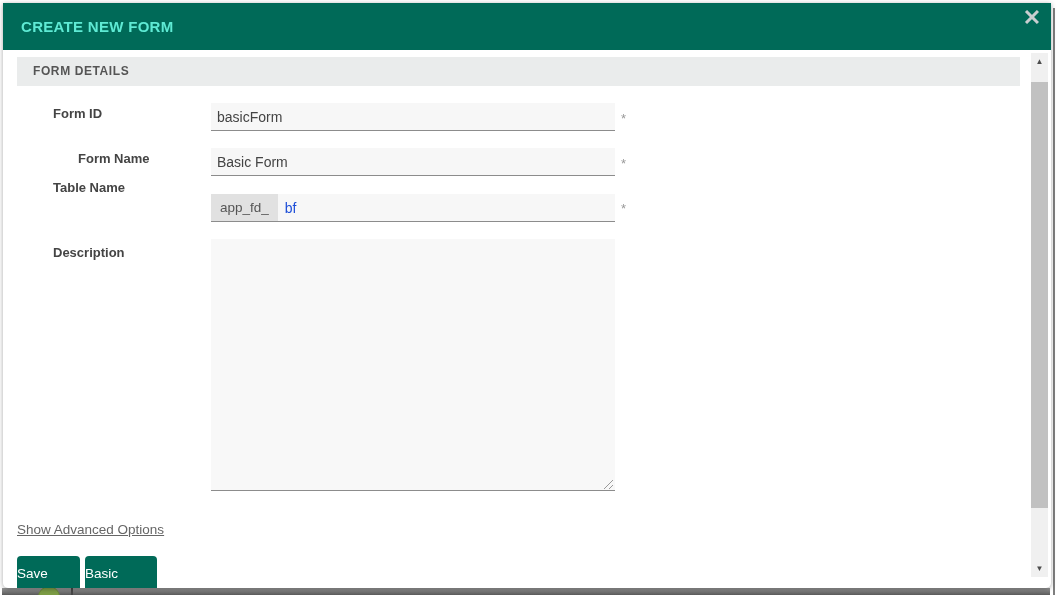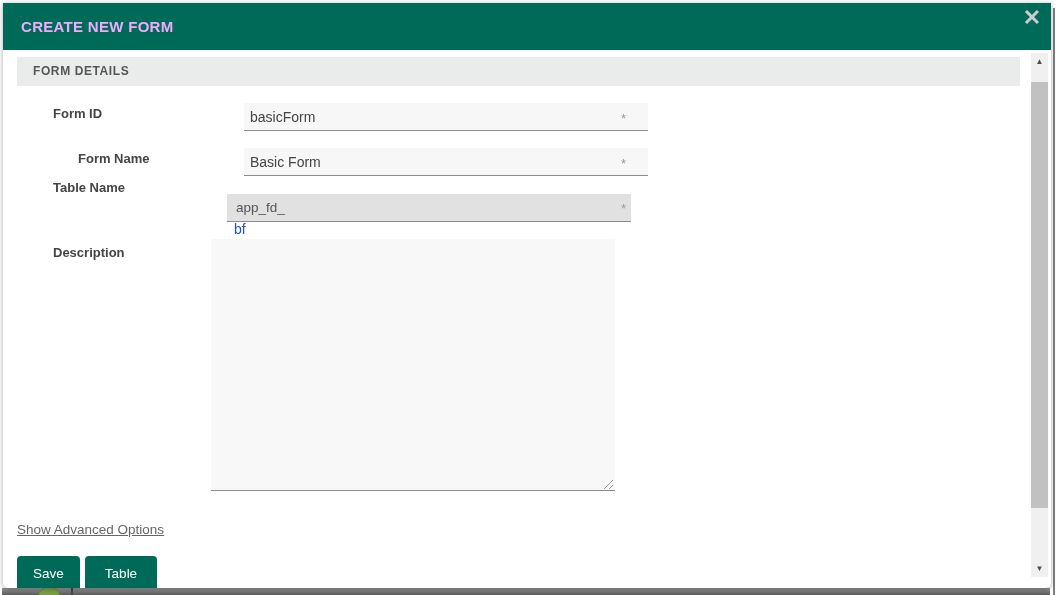--- a/index.html
+++ b/index.html
@@ -37,21 +37,21 @@
     background: #ffffff; overflow: hidden;
     border-radius: 0 0 5px 5px;
     box-shadow: 0 1px 5px rgba(0,0,0,0.35);
   }
   .modal-header {
     position: absolute; left: 0; top: 0; width: 100%; height: 47px;
     background: #006a58;
   }
   .modal-title {
     position: absolute; left: 18px; top: 0; line-height: 47px;
-    color: #f0abfc; font-size: 15px; font-weight: bold; letter-spacing: 0.3px;
+    color: #5eead4; font-size: 15px; font-weight: bold; letter-spacing: 0.3px;
   }
   .close-btn {
     position: absolute; top: 2px; right: 6px; width: 26px; height: 26px;
     color: #c9ced0; font-size: 22px; font-weight: bold;
     text-align: center; line-height: 26px; cursor: pointer;
   }
 
   .section-header {
     position: absolute; left: 14px; top: 54px; width: 1003px; height: 29px;
     background: #eaecec;
@@ -67,29 +67,29 @@
   }
   .lbl-form-id    { top: 103px; }
   .lbl-form-name  { top: 148px; padding-left: 25px; }
   .lbl-table-name { top: 177px; text-align: right; }
   .lbl-desc       { top: 242px; }
 
   .text-input {
     position: absolute; left: 208px; width: 404px; height: 28px;
     background: #f7f7f7; border: 0; border-bottom: 1px solid #8c8c8c;
     padding: 0 6px; font-family: "Liberation Sans", sans-serif;
-    font-size: 14px; color: #444444; outline: none; margin-left: 33px;
+    font-size: 14px; color: #444444; outline: none;
   }
   .inp-form-id   { top: 100px; }
   .inp-form-name { top: 145px; }
 
   .prefix-group {
-    position: absolute; left: 224px; top: 191px; width: 404px; height: 28px;
+    position: absolute; left: 208px; top: 191px; width: 404px; height: 28px;
     background: #f7f7f7; border-bottom: 1px solid #8c8c8c;
-    display: flex; align-items: stretch; flex-direction: column;
+    display: flex; align-items: stretch;
   }
   .prefix-box {
     background: #e1e1e1; padding: 0 9px; line-height: 27px;
     font-size: 13.5px; color: #555555; flex: 0 0 auto;
   }
   .prefix-input {
     flex: 1 1 auto; background: transparent; border: 0; outline: none;
     padding: 0 7px; font-family: "Liberation Sans", sans-serif;
     font-size: 14px; color: #1d4ed8; min-width: 0;
   }
@@ -115,21 +115,21 @@
 
   .advanced-link {
     position: absolute; left: 14px; top: 510px;
     font-size: 13.5px; color: #666666; text-decoration: underline; cursor: pointer; margin-top: 9px;
   }
 
   .btn {
     position: absolute; top: 553px; height: 36px;
     background: #006a58; color: #ffffff; border: 0; border-radius: 4px;
     font-family: "Liberation Sans", sans-serif; font-size: 13.5px;
-    text-align: center; line-height: 32px; cursor: pointer;
+    text-align: left; line-height: 32px; cursor: pointer;
   }
   .btn-save   { left: 14px; width: 63px; }
   .btn-cancel { left: 82px; width: 72px; }
 
   
   .scrollbar {
     position: absolute; left: 1028px; top: 50px; width: 17px; height: 524px;
     background: #f0f0f0;
   }
   .sb-arrow {
@@ -180,21 +180,21 @@
 
   <div class="row-label lbl-desc">Description</div>
   <textarea class="desc-textarea" style=""></textarea>
   <svg class="resize-handle" viewBox="0 0 12 12" width="12" height="12">
     <path d="M11 2 L2 11 M11 7 L7 11" stroke="#999999" stroke-width="1" fill="none"></path>
   </svg>
 
   <a class="advanced-link">Show Advanced Options</a>
 
   <button class="btn btn-save">Save</button>
-  <button class="btn btn-cancel">Table</button>
+  <button class="btn btn-cancel">Basic</button>
 
   <div class="scrollbar">
     <div class="sb-arrow sb-up">▲</div>
     <div class="sb-thumb"></div>
     <div class="sb-arrow sb-down">▼</div>
   </div>
 
 </div>
 
 </body></html>

